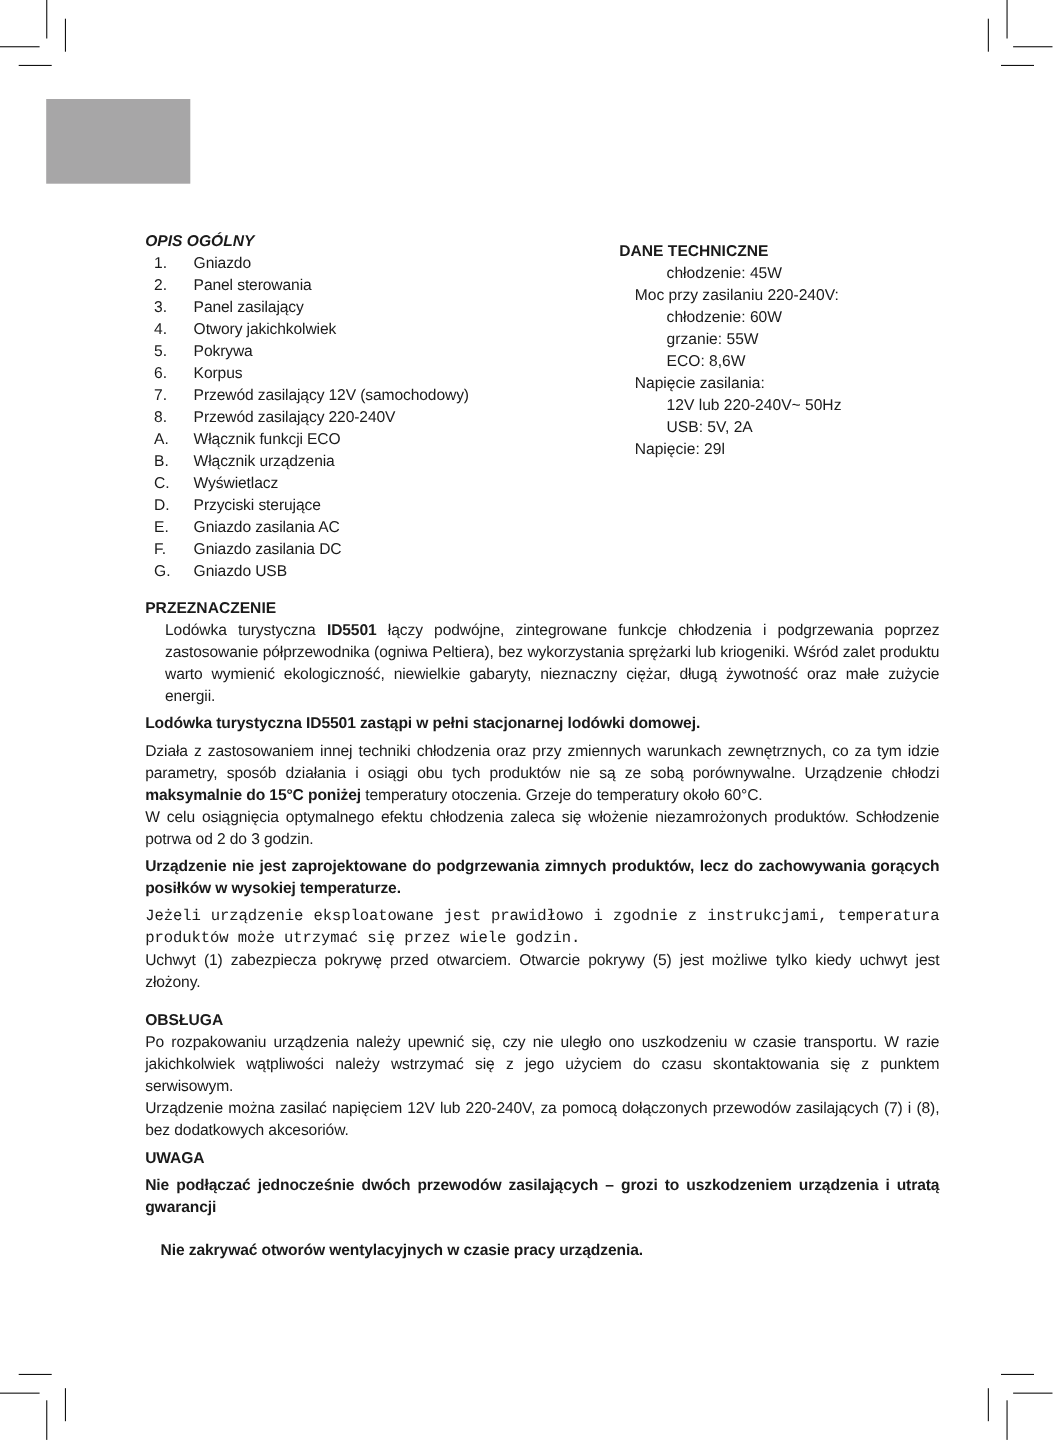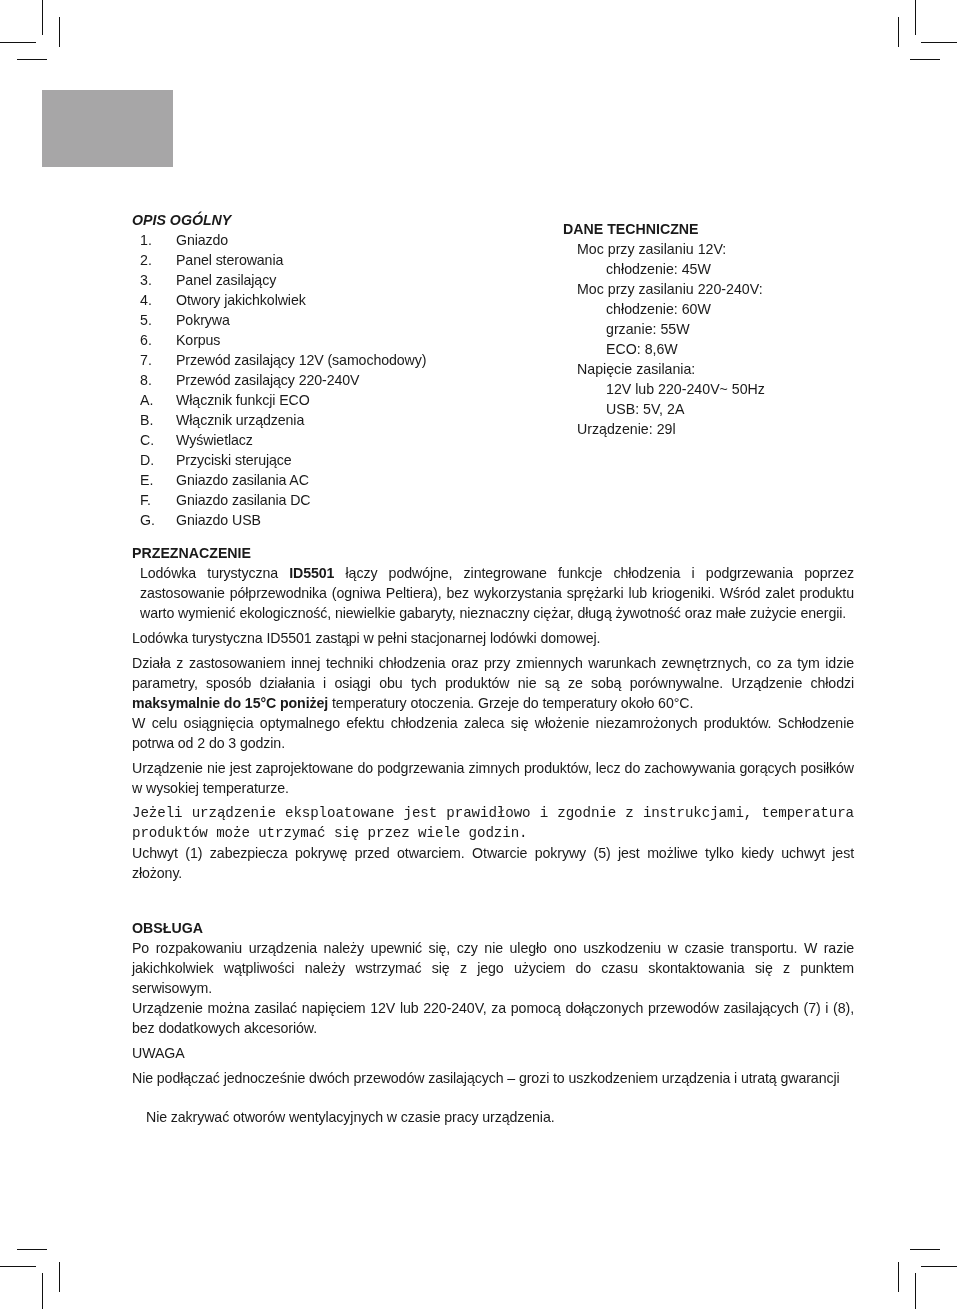--- a/index.html
+++ b/index.html
@@ -19,22 +19,22 @@
   .list-row .lbl { white-space:nowrap; letter-spacing:-0.1px; }
 
   #dane { position:absolute; left:563px; top:219px; width:300px; }
   #dane .h { line-height:20px; }
   .spec { height:20px; line-height:20px; font-size:14.2px; white-space:nowrap; }
   .spec.l1 { padding-left:14px; }
   .spec.l2 { padding-left:43px; }
 
   .sec { position:absolute; left:132px; width:722px; }
   .sec .h { line-height:20px; }
-  .para { margin-left:8px; text-align:justify; font-size:14.2px; line-height:20px; letter-spacing:-0.1px; }
-  .para.b { font-weight:normal; }
+  .para { margin-left:18px; text-align:justify; font-size:14.2px; line-height:20px; letter-spacing:-0.1px; }
+  .para.b { font-weight:bold; }
   .gap { height:5px; }
   b { font-weight:bold; }
 
   #przezn { top:543px; }
   #obsluga { top:918px; left:132px; }
 </style>
 </head>
 <body>
 
 <div>
@@ -123,30 +123,29 @@
       </div>
       <div class="list-row">
         <span class="num">G.</span>
         <span class="lbl">Gniazdo USB</span>
       </div>
     </div>
 </section>
 
 <section id="dane">
   <div class="h">DANE TECHNICZNE</div>
-  <div class="spec l1">Moc przy zasilaniu 12V:</div>
   <div class="spec l2">chłodzenie: 45W</div>
   <div class="spec l1">Moc przy zasilaniu 220-240V:</div>
   <div class="spec l2">chłodzenie: 60W</div>
   <div class="spec l2">grzanie: 55W</div>
   <div class="spec l2">ECO: 8,6W</div>
   <div class="spec l1">Napięcie zasilania:</div>
   <div class="spec l2">12V lub 220-240V~ 50Hz</div>
   <div class="spec l2">USB: 5V, 2A</div>
-  <div class="spec l1">Urządzenie: 29l</div>
+  <div class="spec l1">Napięcie: 29l</div>
 </section>
 
 <section id="przezn" class="sec">
   <div class="h">PRZEZNACZENIE</div>
   <p class="para" style="margin-top:0;margin-bottom:0;"><span>Lodówka turystyczna </span><b>ID5501</b><span> łączy podwójne, zintegrowane funkcje chłodzenia i podgrzewania poprzez zastosowanie półprzewodnika (ogniwa Peltiera), bez wykorzystania sprężarki lub kriogeniki. Wśród zalet produktu warto wymienić ekologiczność, niewielkie gabaryty, nieznaczny ciężar, długą żywotność oraz małe zużycie energii.</span></p>
   <div class="gap"></div>
   <p class="para b" style="margin:0;">Lodówka turystyczna ID5501 zastąpi w pełni stacjonarnej lodówki domowej.</p>
   <div class="gap"></div>
   <p class="para" style="margin:0;"><span>Działa z zastosowaniem innej techniki chłodzenia oraz przy zmiennych warunkach zewnętrznych, co za tym idzie parametry, sposób działania i osiągi obu tych produktów nie są ze sobą porównywalne. Urządzenie chłodzi </span><b>maksymalnie do 15°C poniżej</b><span> temperatury otoczenia. Grzeje do temperatury około 60°C.</span></p>
   <p class="para" style="margin:0;">W celu osiągnięcia optymalnego efektu chłodzenia zaleca się włożenie niezamrożonych produktów. Schłodzenie potrwa od 2 do 3 godzin.</p>

